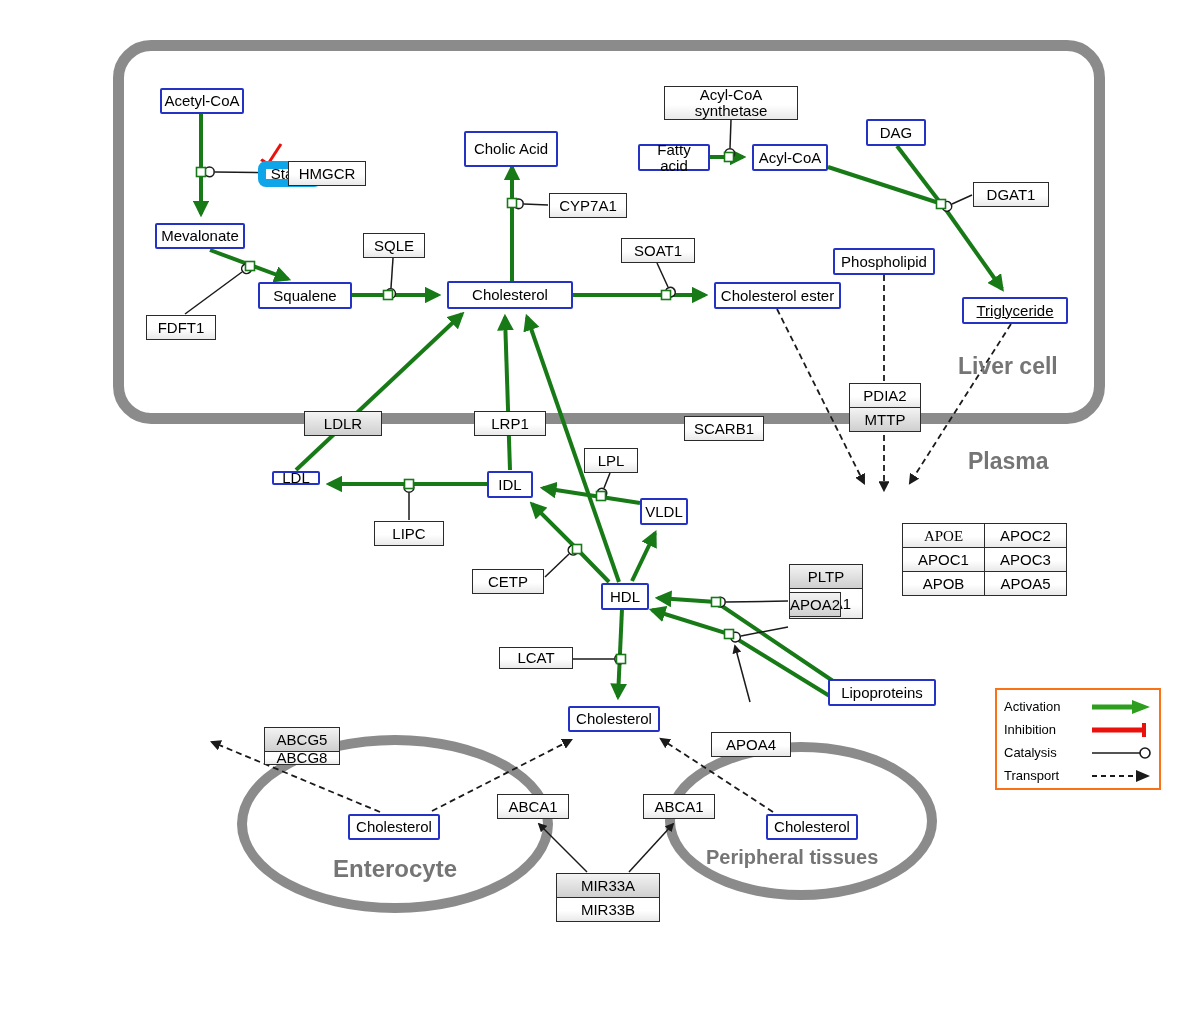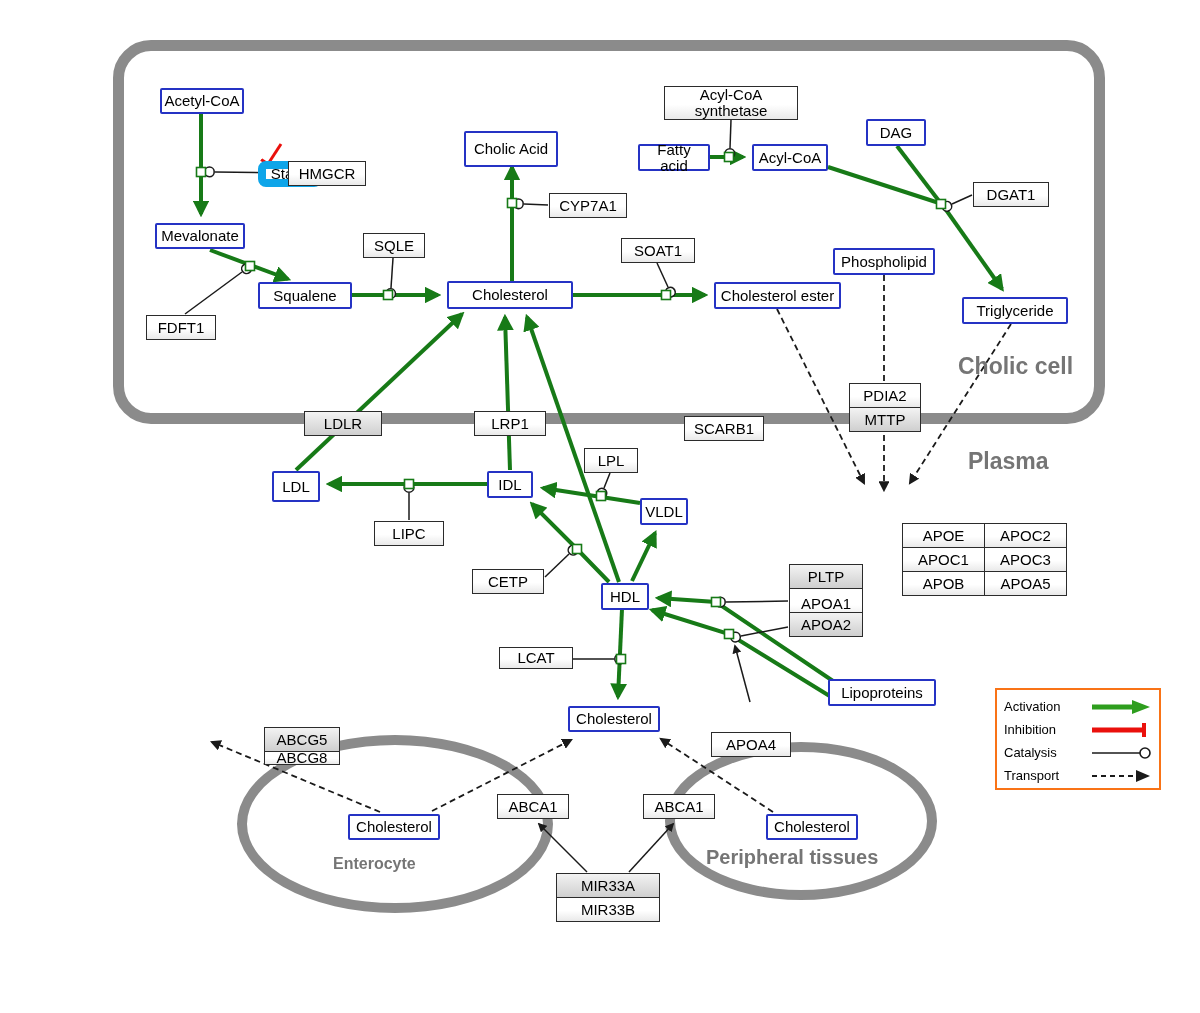--- a/index.html
+++ b/index.html
@@ -122,22 +122,22 @@
   <div class="box met" style="left:160px;top:88px;width:84px;height:26px;">Acetyl-CoA</div>
   <div class="box met" style="left:155px;top:223px;width:90px;height:26px;">Mevalonate</div>
   <div class="box met" style="left:258px;top:282px;width:94px;height:27px;">Squalene</div>
   <div class="box met" style="left:464px;top:131px;width:94px;height:36px;">Cholic Acid</div>
   <div class="box met" style="left:447px;top:281px;width:126px;height:28px;">Cholesterol</div>
   <div class="box met" style="left:714px;top:282px;width:127px;height:27px;">Cholesterol ester</div>
   <div class="box met" style="left:638px;top:144px;width:72px;height:27px;">Fatty acid</div>
   <div class="box met" style="left:752px;top:144px;width:76px;height:27px;">Acyl-CoA</div>
   <div class="box met" style="left:866px;top:119px;width:60px;height:27px;">DAG</div>
   <div class="box met" style="left:833px;top:248px;width:102px;height:27px;">Phospholipid</div>
-  <div class="box met" style="left:962px;top:297px;width:106px;height:27px;">Triglyceride</div>
-  <div class="box met" style="left:272px;top:471px;width:48px;height:31px;">LDL</div>
+  <div class="box met" style="left:962px;top:297px;width:106px;height:27px;text-decoration:underline;">Triglyceride</div>
+  <div class="box met" style="left:272px;top:471px;width:48px;height:14px;">LDL</div>
   <div class="box met" style="left:487px;top:471px;width:46px;height:27px;">IDL</div>
   <div class="box met" style="left:640px;top:498px;width:48px;height:27px;">VLDL</div>
   <div class="box met" style="left:601px;top:583px;width:48px;height:27px;">HDL</div>
   <div class="box met" style="left:568px;top:706px;width:92px;height:26px;">Cholesterol</div>
   <div class="box met" style="left:828px;top:679px;width:108px;height:27px;text-align:right;">Lipoproteins</div>
   <div class="box met" style="left:348px;top:814px;width:92px;height:26px;">Cholesterol</div>
   <div class="box met" style="left:766px;top:814px;width:92px;height:26px;">Cholesterol</div>
 
   <div class="box drug" style="left:258px;top:117px;width:64px;height:26px;">Statin</div>
 
@@ -152,40 +152,40 @@
   <div class="box gene" style="left:474px;top:411px;width:72px;height:25px;">LRP1</div>
   <div class="box gene" style="left:684px;top:416px;width:80px;height:25px;">SCARB1</div>
   <div class="box gene" style="left:849px;top:383px;width:72px;height:25px;">PDIA2</div>
   <div class="box gene shaded" style="left:849px;top:407px;width:72px;height:25px;">MTTP</div>
   <div class="box gene" style="left:374px;top:521px;width:70px;height:25px;">LIPC</div>
   <div class="box gene" style="left:584px;top:448px;width:54px;height:25px;">LPL</div>
   <div class="box gene" style="left:472px;top:569px;width:72px;height:25px;">CETP</div>
   <div class="box gene" style="left:499px;top:647px;width:74px;height:22px;">LCAT</div>
   <div class="box gene shaded" style="left:789px;top:564px;width:74px;height:25px;">PLTP</div>
   <div class="box gene" style="left:789px;top:588px;width:74px;height:31px;">APOA1</div>
-  <div class="box gene shaded" style="left:789px;top:612px;width:74px;height:25px;">APOA2</div>
+  <div class="box gene shaded" style="left:789px;top:592px;width:52px;height:25px;">APOA2</div>
   <div class="box gene" style="left:711px;top:703px;width:80px;height:25px;margin-top:29px;">APOA4</div>
 
-  <div class="box gene" style="left:902px;top:523px;width:83px;height:25px;">APOE</div>
+  <div class="box gene" style="left:902px;top:523px;width:83px;height:25px;font-family:Liberation Serif, serif;">APOE</div>
   <div class="box gene" style="left:984px;top:523px;width:83px;height:25px;">APOC2</div>
   <div class="box gene" style="left:902px;top:547px;width:83px;height:25px;">APOC1</div>
   <div class="box gene" style="left:984px;top:547px;width:83px;height:25px;">APOC3</div>
   <div class="box gene" style="left:902px;top:571px;width:83px;height:25px;">APOB</div>
   <div class="box gene" style="left:984px;top:571px;width:83px;height:25px;">APOA5</div>
 
   <div class="box gene shaded" style="left:264px;top:727px;width:76px;height:25px;">ABCG5</div>
   <div class="box gene" style="left:264px;top:751px;width:76px;height:14px;">ABCG8</div>
   <div class="box gene" style="left:497px;top:794px;width:72px;height:25px;">ABCA1</div>
   <div class="box gene" style="left:643px;top:794px;width:72px;height:25px;">ABCA1</div>
   <div class="box gene shaded" style="left:556px;top:873px;width:104px;height:25px;">MIR33A</div>
   <div class="box gene" style="left:556px;top:897px;width:104px;height:25px;">MIR33B</div>
 
-  <div class="region-label" style="left:958px;top:353px;font-size:23px;">Cholic cell</div>
+  <div class="region-label" style="left:958px;top:353px;font-size:23px;">Liver cell</div>
   <div class="region-label" style="left:968px;top:448px;font-size:23px;">Plasma</div>
-  <div class="region-label" style="left:333px;top:855px;font-size:16px;text-align:center;">Enterocyte</div>
+  <div class="region-label" style="left:333px;top:855px;font-size:24px;text-align:center;">Enterocyte</div>
   <div class="region-label" style="left:706px;top:846px;font-size:20px;">Peripheral tissues</div>
 
   <div id="legend">
     <div class="legend-row">
       <span>Activation</span>
       <svg width="62" height="16">
         <line x1="2" y1="8" x2="42" y2="8" stroke="#2e9e1e" stroke-width="5"></line>
         <path d="M42,1 L60,8 L42,15 z" fill="#2e9e1e"></path>
       </svg>
     </div>

